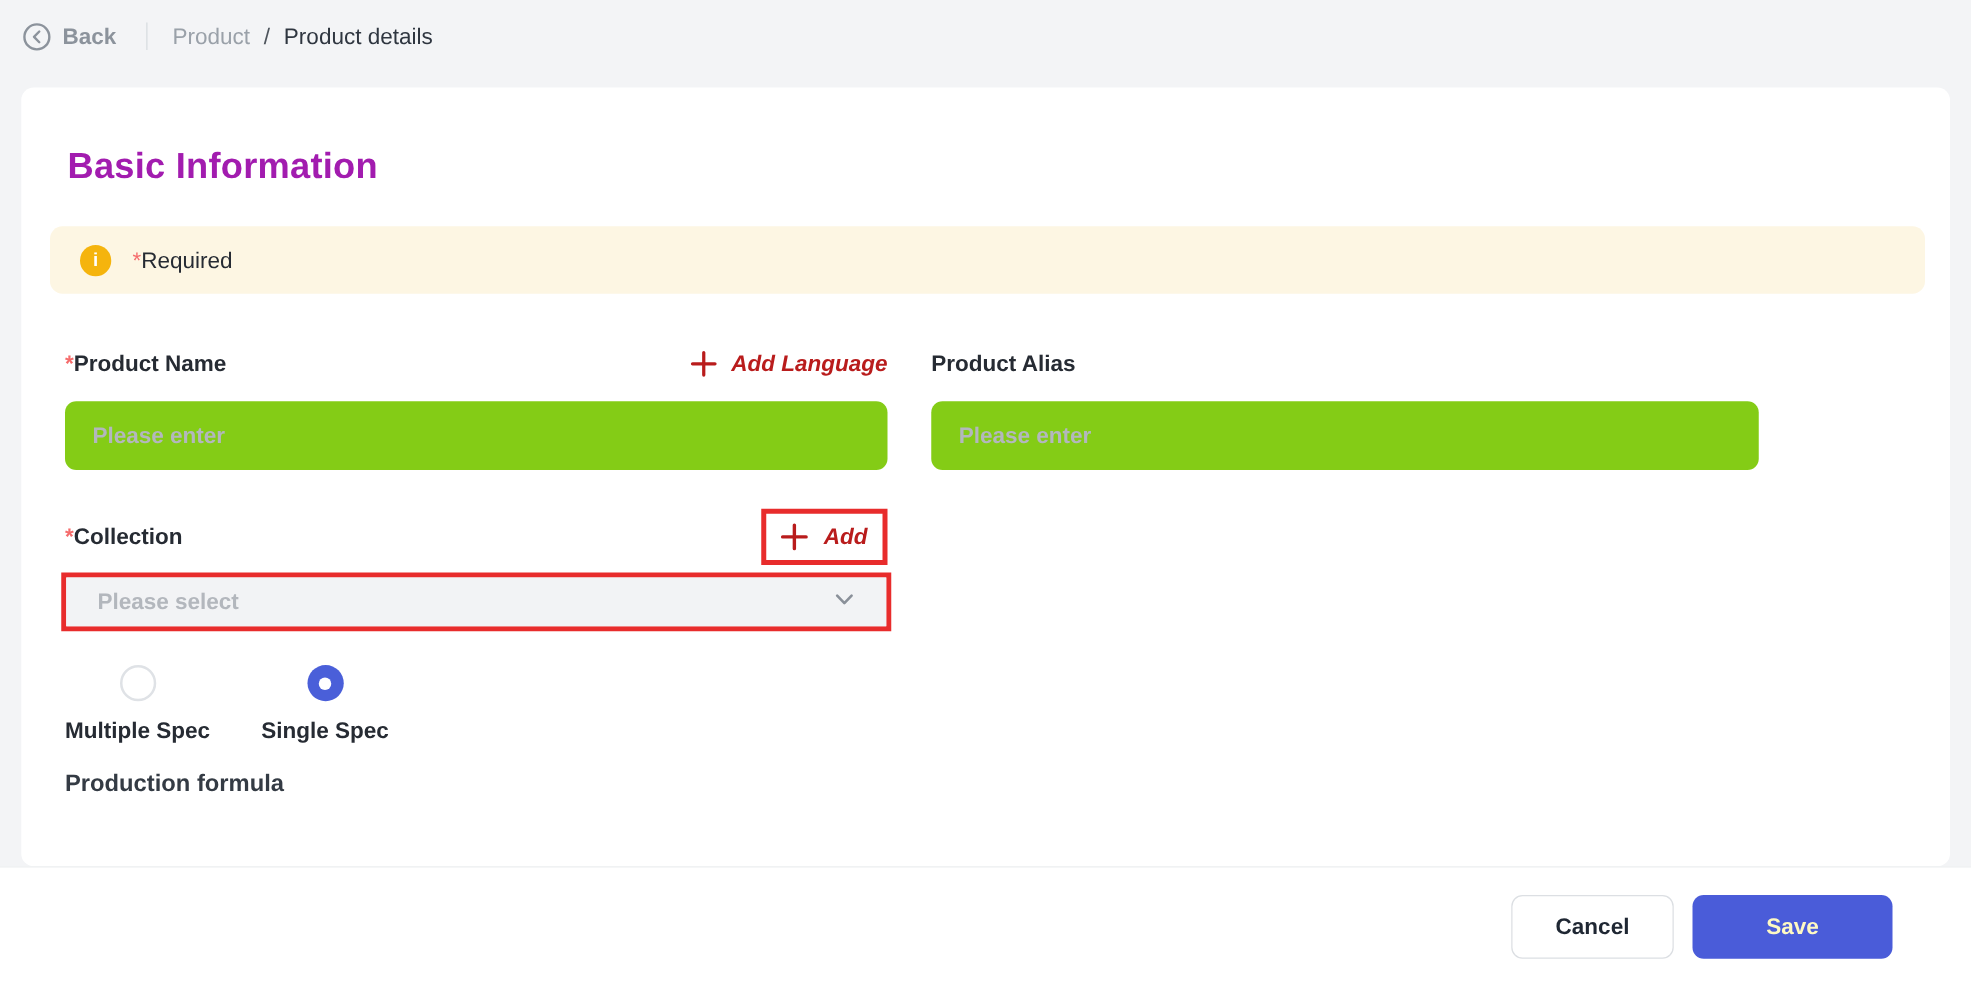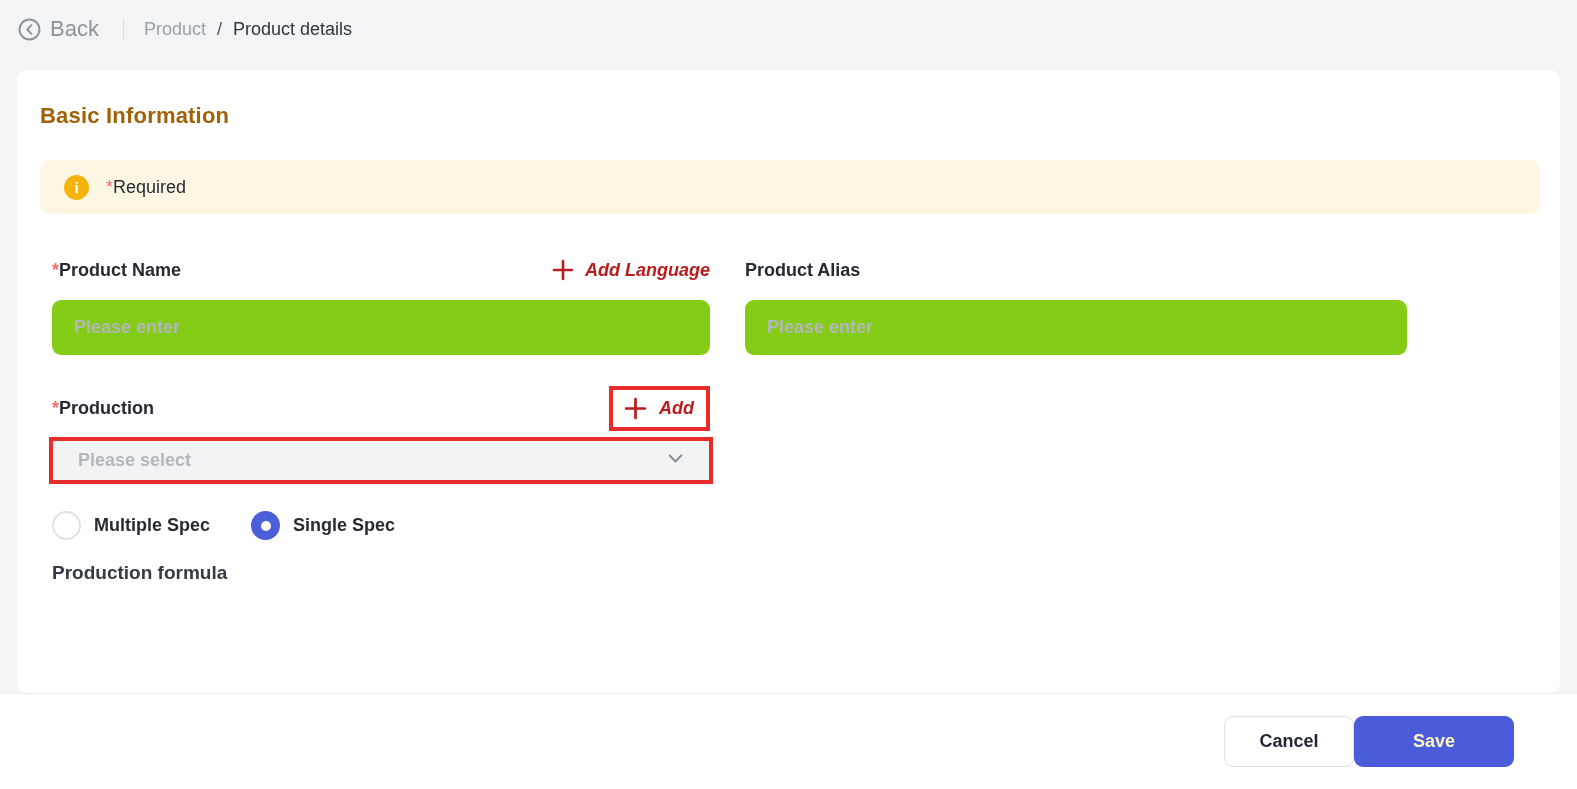--- a/index.html
+++ b/index.html
@@ -10,32 +10,32 @@
     font-family:"Liberation Sans", sans-serif;
     overflow:hidden;
     position:relative;
     color:#262b33;
   }
 
   
   .topbar { height:70px; display:flex; align-items:center; padding-left:18px; padding-bottom:12px; }
   .back-btn { display:flex; align-items:center; gap:9px; cursor:pointer; color:#8c939c; }
   .back-btn svg { display:block; }
-  .back-label { font-size:22px; font-weight:400; color:#8c939c; }
+  .back-label { font-size:18px; font-weight:700; color:#8c939c; }
   .crumb-divider { width:1px; height:22px; background:#d8dbdf; margin:0 20px 0 24px; }
   .crumb-parent { font-size:18px; color:#9aa1a9; cursor:pointer; }
   .crumb-sep { font-size:18px; color:#4d545c; margin:0 11px; }
   .crumb-current { font-size:18px; color:#2f3640; }
 
   
   .card {
     margin:0 17px; height:623px; background:#ffffff;
     border-radius:10px; padding:0 20px 0 23px; overflow:hidden;
   }
-  .section-title { margin:0; padding-top:33px; font-size:22px; font-weight:700; color:#a16207; letter-spacing:.2px; }
+  .section-title { margin:14px; padding-top:33px; font-size:29px; font-weight:700; color:#a21caf; letter-spacing:.2px; }
 
   .banner {
     margin-top:31px; height:54px; background:#fdf6e3; border-radius:10px;
     display:flex; align-items:center; padding-left:24px;
   }
   .info-icon {
     width:25px; height:25px; border-radius:50%; background:#f5b40d; color:#fff;
     display:flex; align-items:center; justify-content:center;
     font-size:15px; font-weight:700; font-style:normal; flex:0 0 auto;
   }
@@ -67,38 +67,38 @@
 
   .select-outer { margin-top:6px; height:47px; width:664px; margin-left:-3px; display:flex; }
   .select {
     flex:1; background:#f2f3f5; display:flex; align-items:center; justify-content:space-between;
     padding:0 23px 0 25px; cursor:pointer;
   }
   .select-placeholder { color:#b3b7bd; font-size:18px; font-weight:600; }
 
   .spec-label { margin-top:40px; }
   .radio-row { margin-top:27px; display:flex; align-items:center; }
-  .radio-item { display:flex; align-items:center; gap:13px; cursor:pointer; }
+  .radio-item { display:flex; align-items:center; gap:13px; cursor:pointer;flex-direction:column; }
   .radio-item + .radio-item { margin-left:41px; }
   .radio-circle { width:29px; height:29px; border-radius:50%; background:#fff; border:2px solid #dfe2e6; flex:0 0 auto; }
   .radio-circle.checked { border:none; background:#4a5fd9; position:relative; }
   .radio-circle.checked::after {
     content:""; position:absolute; width:10px; height:10px; background:#fff;
     border-radius:50%; top:50%; left:50%; transform:translate(-50%,-50%);
   }
   .radio-label { font-size:18px; font-weight:600; color:#262b33; }
 
   .formula-label { margin-top:22px; font-size:19px; font-weight:700; color:#343b44; }
 
   
   .footer {
     position:absolute; left:0; right:0; bottom:0; height:96px; background:#fff;
     border-top:1px solid #eceef0;
     display:flex; align-items:center; justify-content:flex-end;
-    padding-right:63px; gap:0;
+    padding-right:63px; gap:15px;
   }
   .btn {
     height:51px; border-radius:9px; font-size:18px; font-weight:700;
     display:flex; align-items:center; justify-content:center; cursor:pointer; font-family:inherit;
   }
   .btn-cancel { width:130px; background:#fff; border:1px solid #dcdfe3; color:#1f2733; }
   .btn-save { width:160px; background:#4a5cd9; border:none; color:#fef9c3; }
 </style>
 </head>
 <body>
@@ -149,21 +149,21 @@
       <div class="col-2">
         <div class="field-header">
           <span class="field-label">Product Alias</span>
         </div>
         <input class="text-input" type="text" placeholder="Please enter" style="">
       </div>
     </div>
 
     <div class="col-1">
       <div class="collection-header">
-        <span class="field-label"><span class="star">*</span><span>Production</span></span>
+        <span class="field-label"><span class="star">*</span><span>Collection</span></span>
         <span class="annotation add-box">
           <span class="link-btn">
             <span>
               <svg width="23" height="23" viewBox="0 0 22 22" fill="none">
                 <path d="M11 2v18M2 11h18" stroke="currentColor" stroke-width="2.6" stroke-linecap="round"></path>
               </svg>
             </span>
             <span>Add</span>
           </span>
         </span>

